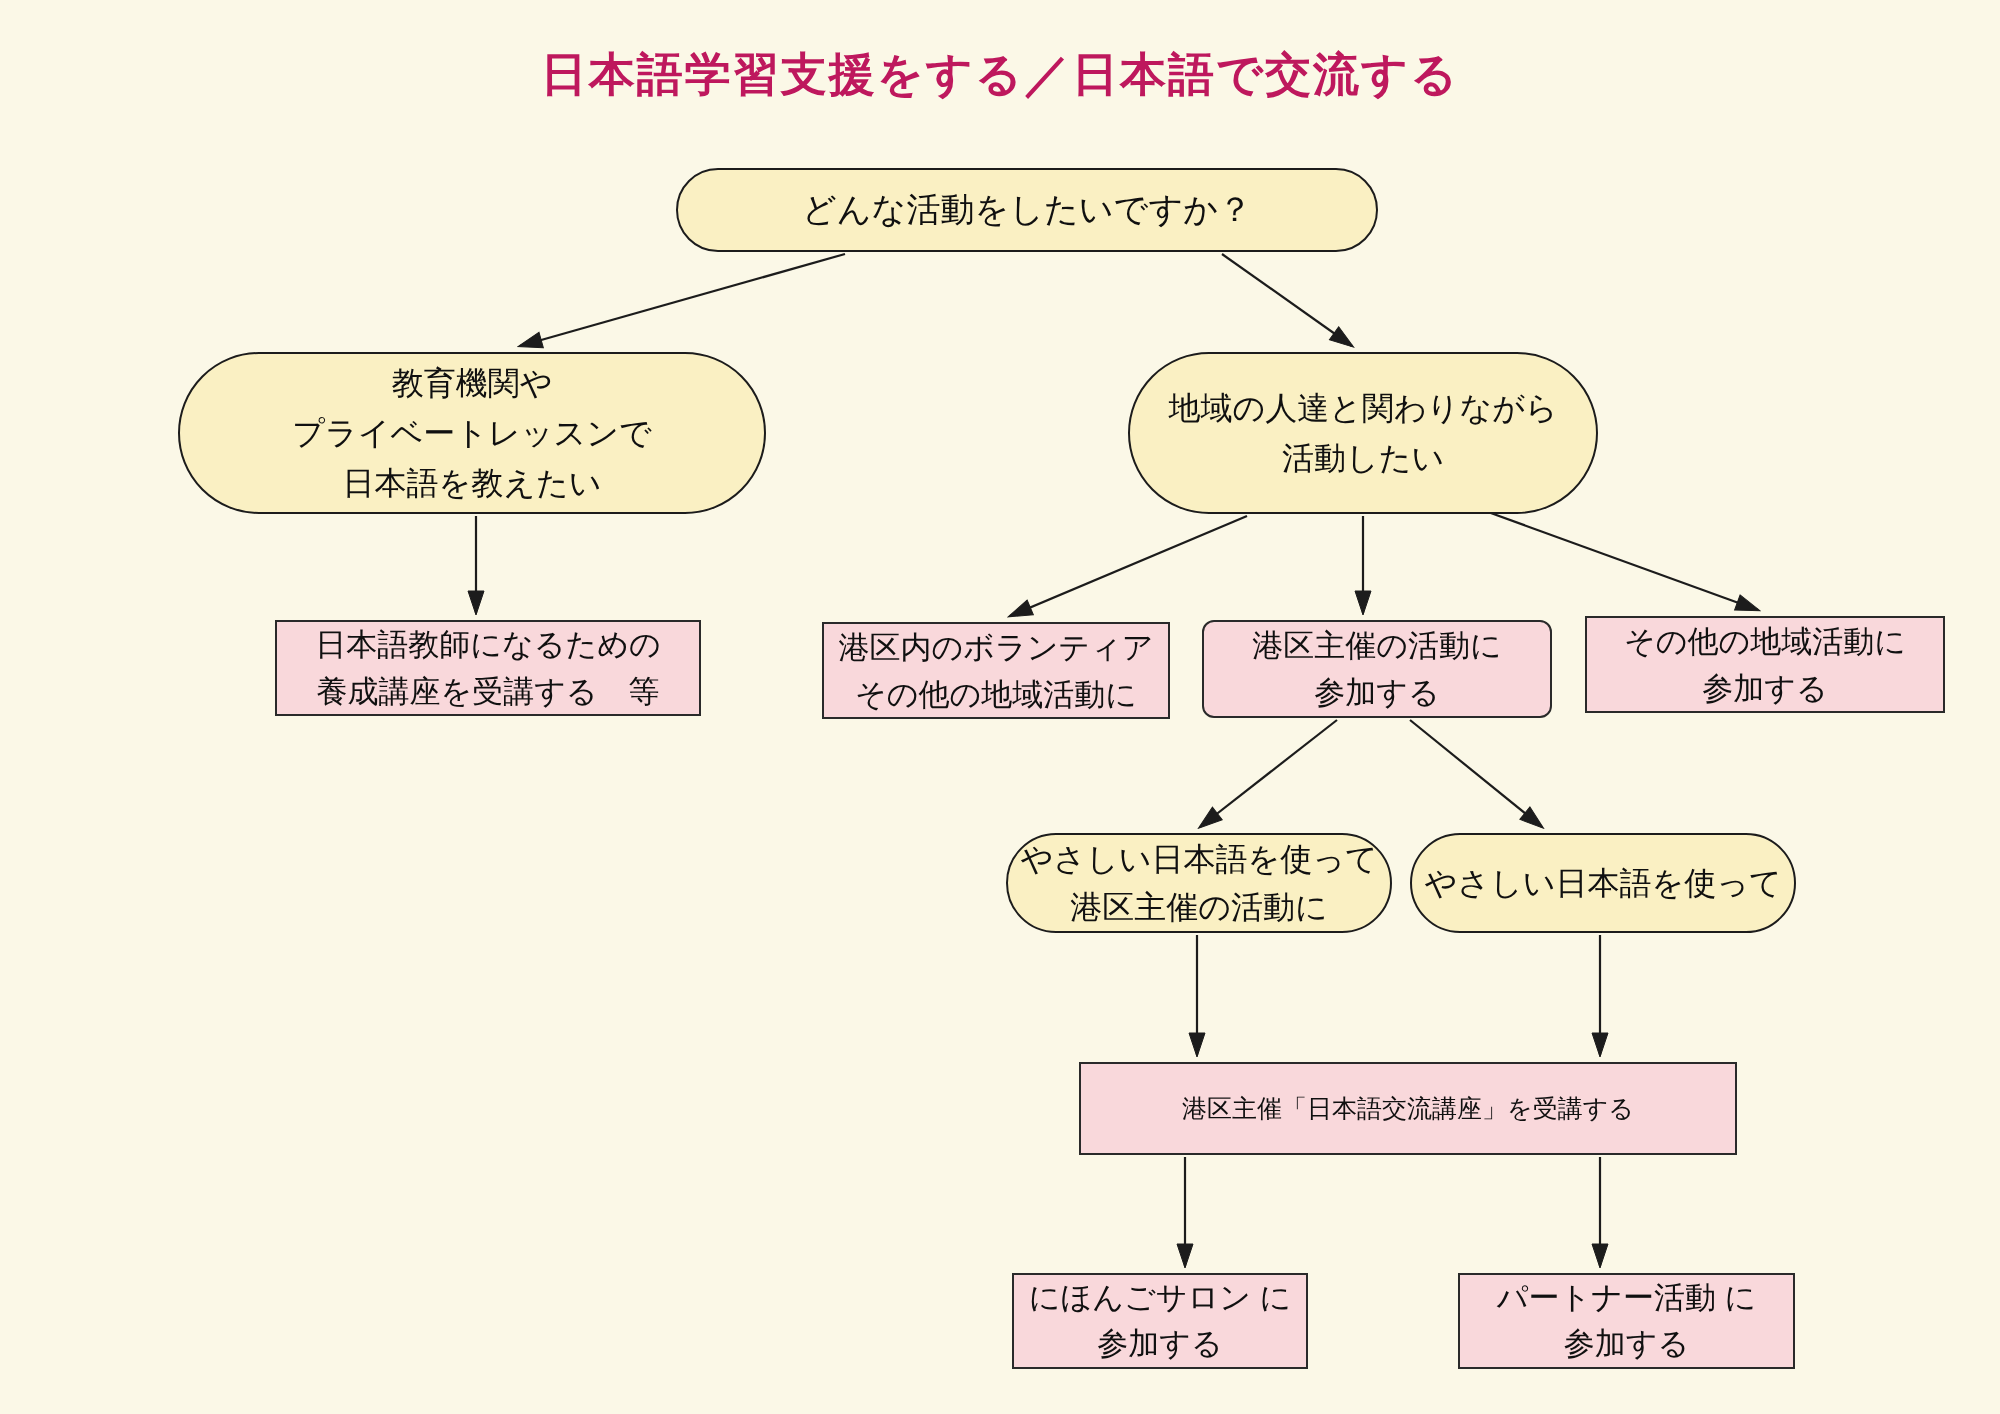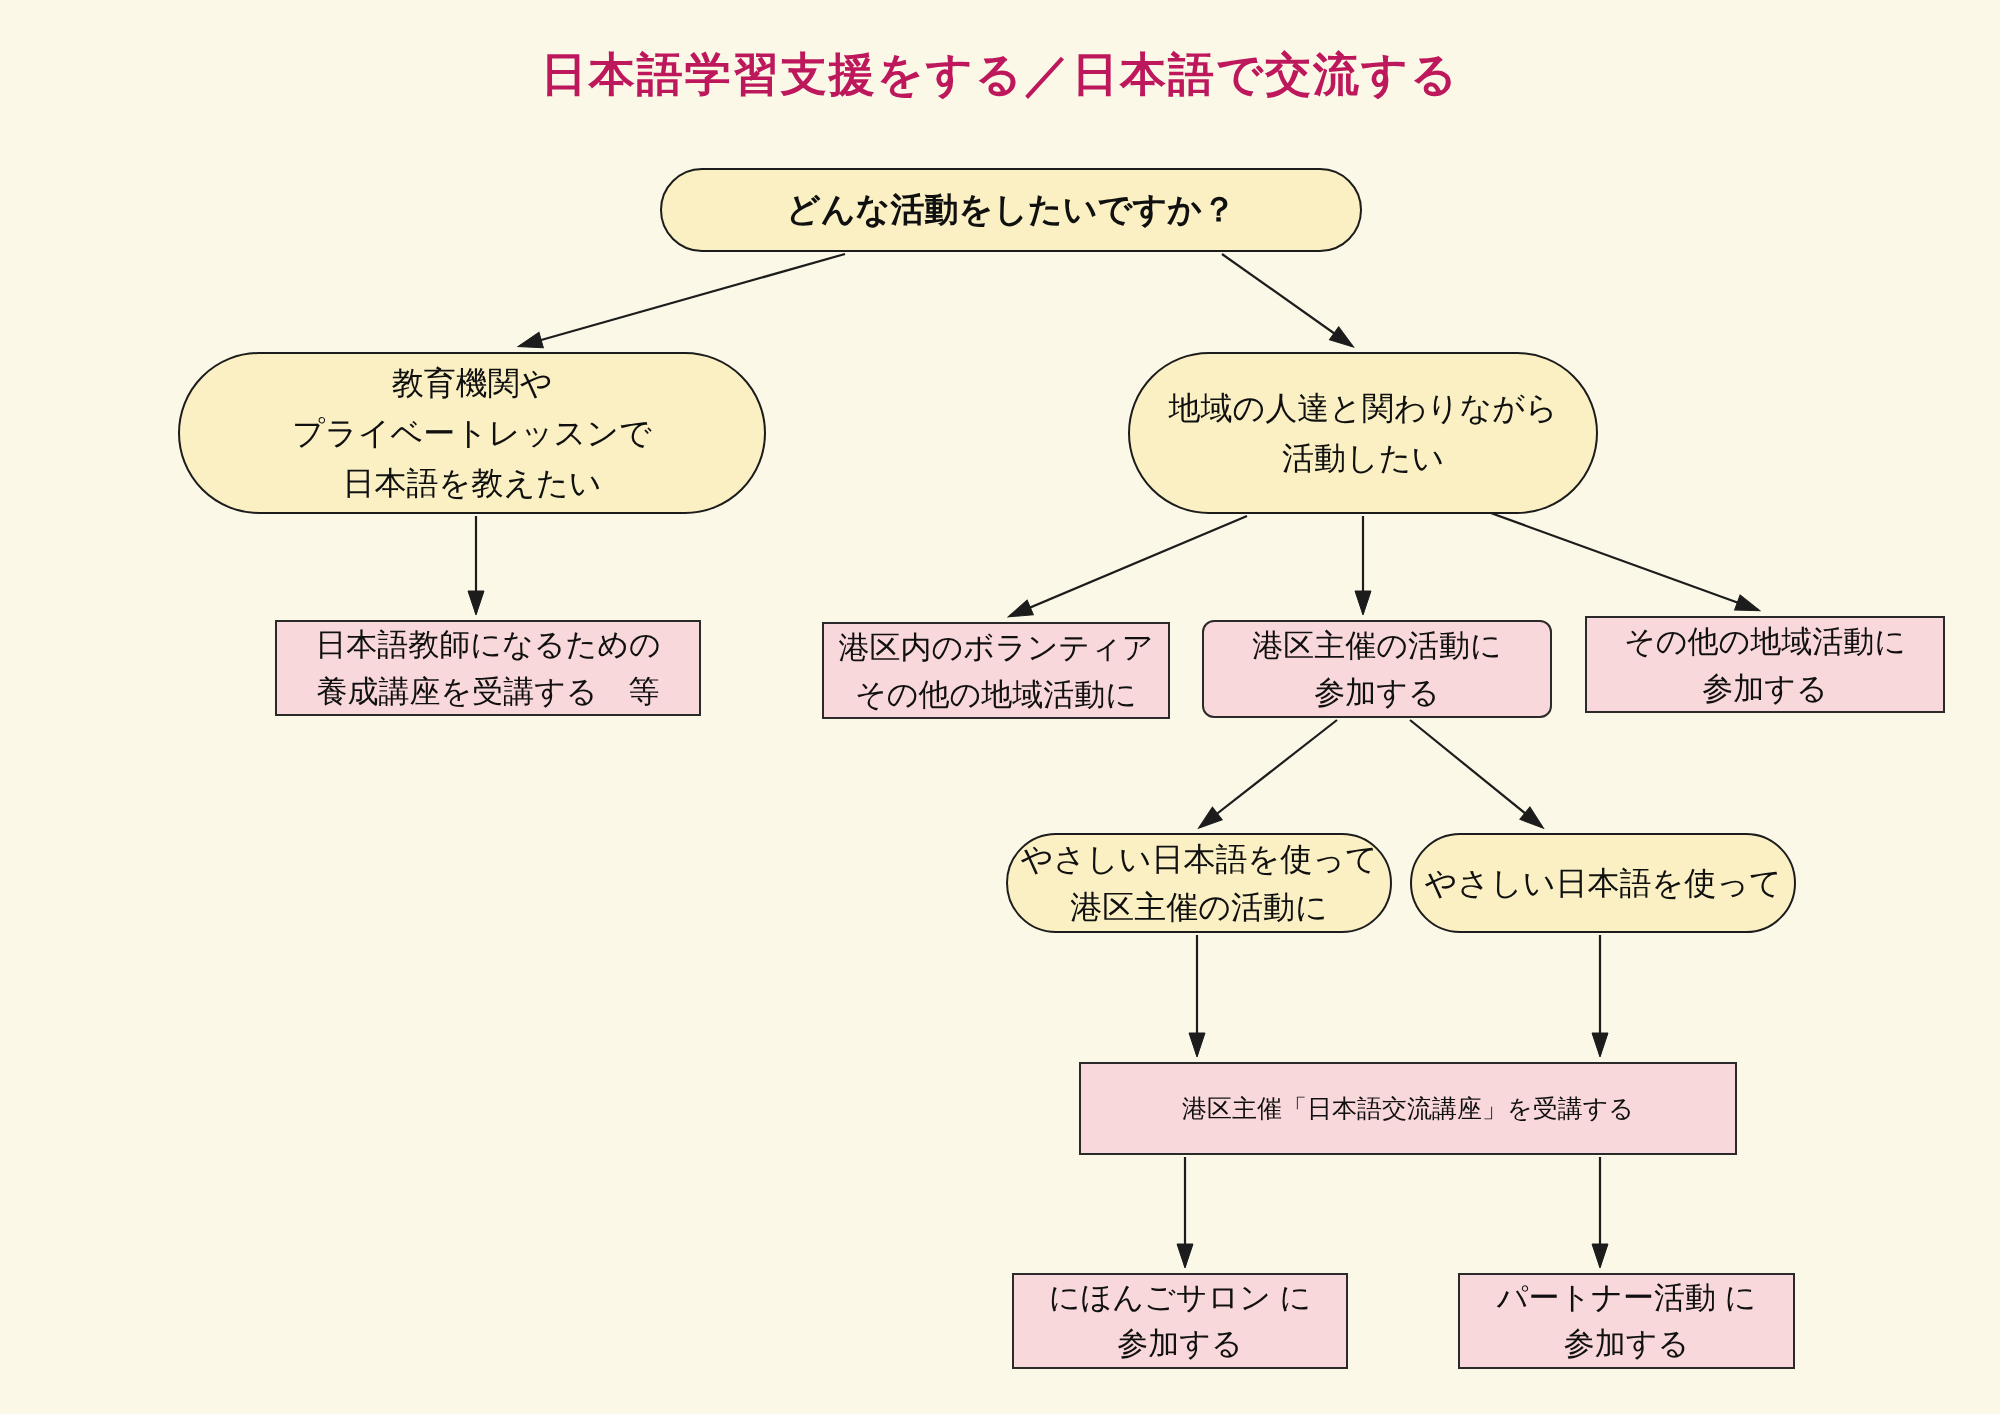--- a/index.html
+++ b/index.html
@@ -48,31 +48,31 @@
     background: #FAF0C3;
     border: 2.2px solid #1c1c1c;
   }
   .rect {
     background: #F9D8DB;
     border: 2.6px solid #2a2a2a;
   }
   .node .line { white-space: pre; }
 
   
-  #n-question       { left: 660px;  top: 168px;  width: 702px; height: 84px;  border-radius: 42px; font-size: 34px; font-weight: bold; }
+  #n-question       { left: 676px;  top: 168px;  width: 702px; height: 84px;  border-radius: 42px; font-size: 34px; }
   #n-teach          { left: 178px;  top: 352px;  width: 588px; height: 162px; border-radius: 81px; font-size: 32px; line-height: 50px; }
   #n-community      { left: 1128px; top: 352px;  width: 470px; height: 162px; border-radius: 81px; font-size: 32px; line-height: 50px; }
   #n-teacher-course { left: 275px;  top: 620px;  width: 426px; height: 96px;  font-size: 31px; line-height: 47px; }
   #n-volunteer      { left: 822px;  top: 622px;  width: 348px; height: 97px;  font-size: 31px; line-height: 47px; }
   #n-minato         { left: 1202px; top: 620px;  width: 350px; height: 98px;  font-size: 31px; line-height: 47px; border-radius: 12px; }
   #n-other          { left: 1585px; top: 616px;  width: 360px; height: 97px;  font-size: 31px; line-height: 47px; }
   #n-group          { left: 1006px; top: 833px;  width: 386px; height: 100px; border-radius: 50px; font-size: 32px; line-height: 48px; }
   #n-one-on-one     { left: 1410px; top: 833px;  width: 386px; height: 100px; border-radius: 50px; font-size: 32px; line-height: 48px; }
   #n-course         { left: 1079px; top: 1062px; width: 658px; height: 93px;  font-size: 25px; }
-  #n-salon          { left: 1012px; top: 1273px; width: 336px; height: 96px;  font-size: 31px; line-height: 46px; }
+  #n-salon          { left: 1012px; top: 1273px; width: 296px; height: 96px;  font-size: 31px; line-height: 46px; }
   #n-partner        { left: 1458px; top: 1273px; width: 337px; height: 96px;  font-size: 31px; line-height: 46px; }
 </style>
 </head>
 <body>
 
 <div class="stage">
 
   <div class="title">日本語学習支援をする／日本語で交流する</div>
 
   <svg class="edges" viewBox="0 0 2000 1414" xmlns="http://www.w3.org/2000/svg">

